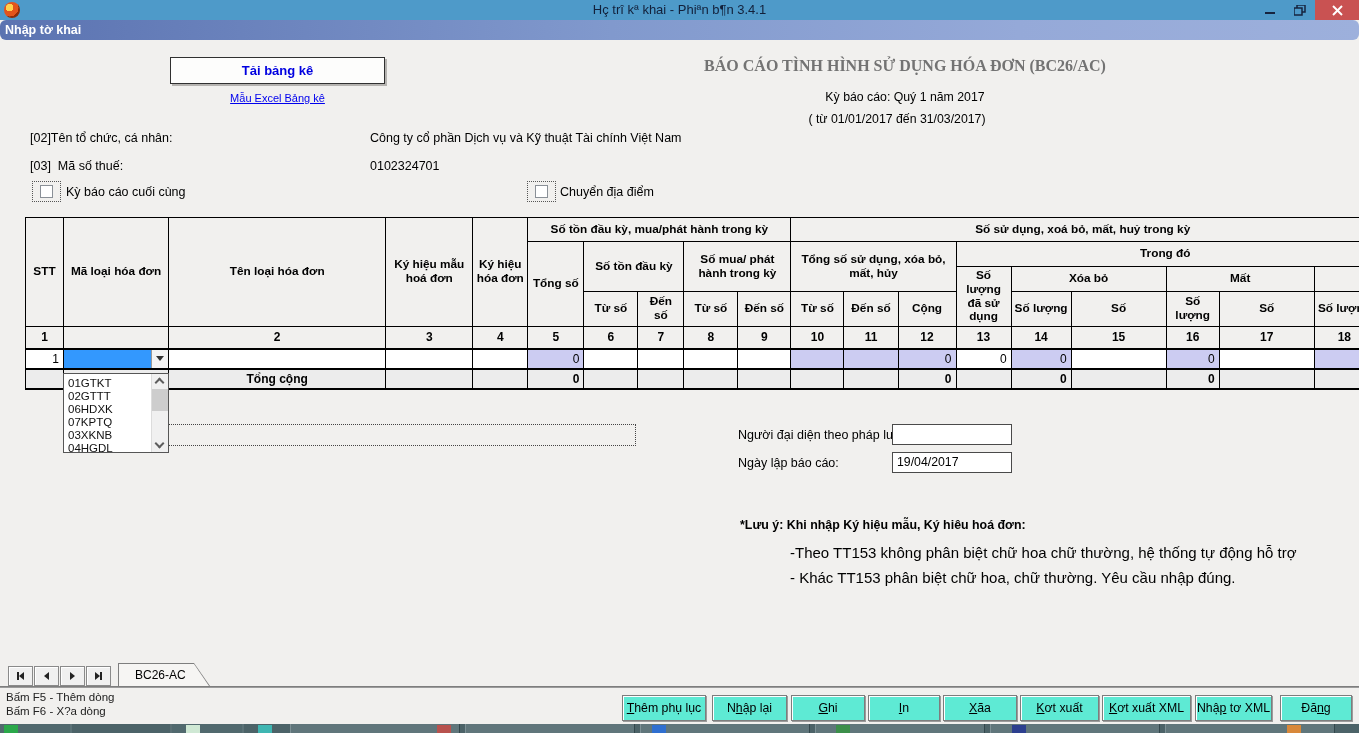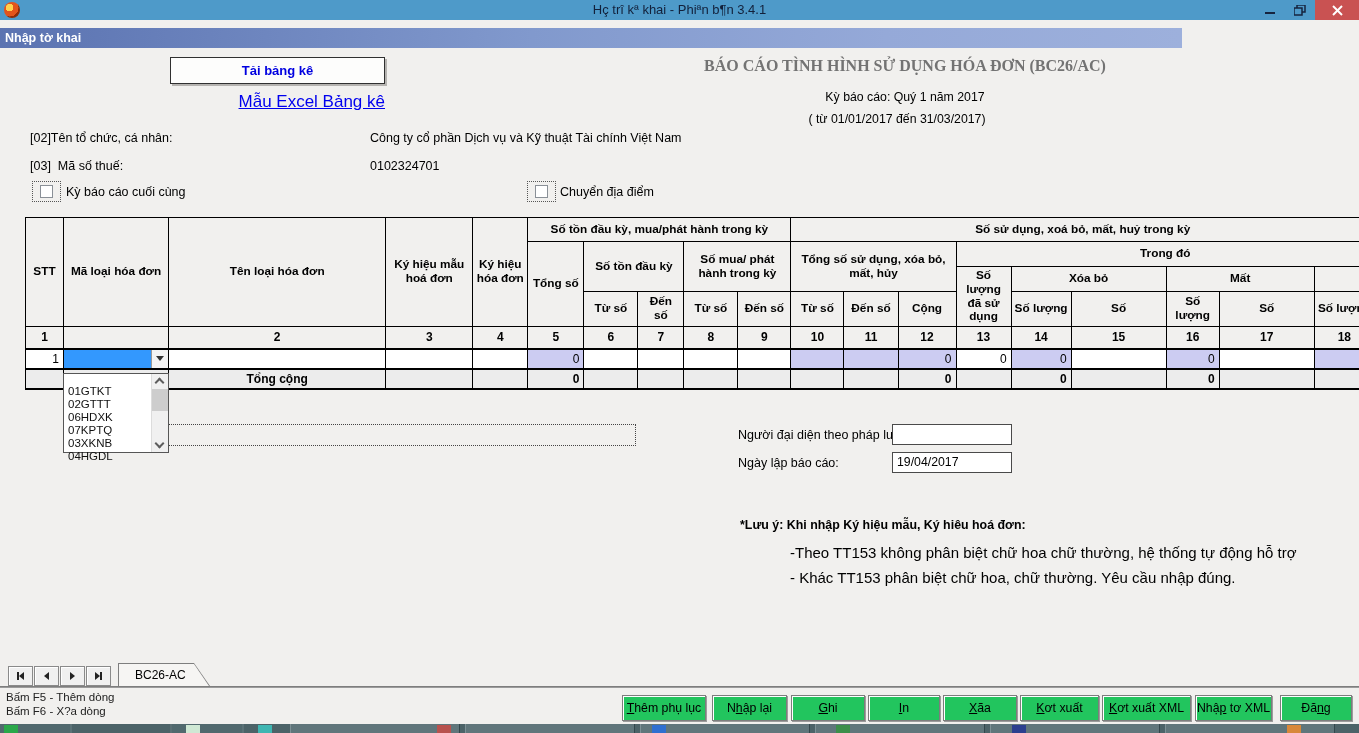--- a/index.html
+++ b/index.html
@@ -10,31 +10,31 @@
   .titlebar { position:absolute; left:0; top:0; width:1359px; height:20px; background:#4e9ac9; }
   .app-icon { position:absolute; left:4px; top:2px; width:16px; height:16px; border-radius:50%;
               background:radial-gradient(circle at 35% 35%, #ffd24d 0 25%, #e2541b 26% 60%, #8d2c08 61% 100%); }
   .title-text { position:absolute; left:0; top:0; width:100%; text-align:center; line-height:20px;
                 font-size:13px; color:#12203a; }
   .winbtns { position:absolute; right:0; top:0; height:20px; display:flex; }
   .winbtn { width:30px; height:20px; display:flex; align-items:center; justify-content:center; }
   .winbtn.close { width:44px; background:#c95252; }
 
   
-  .menubar { position:absolute; left:0; top:28px; width:1182px; height:20px;
-             background:linear-gradient(to right,#5b73b1,#8199cd 45%,#95a9d8 75%,#9db0dc); }
+  .menubar { position:absolute; left:0; top:20px; width:1359px; height:20px;
+             background:linear-gradient(to right,#5b73b1,#8199cd 45%,#95a9d8 75%,#9db0dc);border-radius:6px; }
   .menubar span { display:inline-block; margin-left:5px; line-height:20px; font-size:12.5px;
                   font-weight:bold; color:#fff; }
 
   
   .btn-load { position:absolute; left:170px; top:57px; width:215px; height:27px; background:#fdfdfc;
               border:1px solid #303030; box-shadow:2px 2px 0 #b5b3b0; color:#0000e0; font-weight:bold;
               font-size:13px; text-align:center; line-height:25px; cursor:default; }
-  .link-excel { position:absolute; left:170px; top:92px; width:215px; text-align:right;
-                font-size:17px; color:#0000ee; text-decoration:underline; }
+  .link-excel { position:absolute; left:170px; top:92px; width:215px; text-align:center;
+                font-size:11px; color:#0000ee; text-decoration:underline; }
   .rpt-title { position:absolute; left:560px; top:57px; width:690px; text-align:center;
                font-family:"Liberation Serif", serif; font-weight:bold; font-size:16px; color:#737373; }
   .rpt-period { position:absolute; left:560px; top:90px; width:690px; text-align:center; font-size:12.3px; }
   .rpt-range  { position:absolute; left:552px; top:112px; width:690px; text-align:center; font-size:12.3px; }
 
   .lbl { position:absolute; font-size:12.5px; color:#000; white-space:pre; }
   .chkwrap { position:absolute; width:29px; height:21px; border:1px dotted #555;
              display:flex; align-items:center; justify-content:center; }
   .chk { width:13px; height:13px; background:#fff; border:1px solid #8a9097; }
 
@@ -55,21 +55,21 @@
   .combo { display:flex; height:18px; margin:0; }
   .combo-field { flex:1; background:#3398fe; }
   .combo-btn { width:17px; background:#f4f4f4; border-left:1px solid #999; display:flex;
                align-items:center; justify-content:center; }
   .combo-btn i { width:0; height:0; border-left:4px solid transparent; border-right:4px solid transparent;
                  border-top:5px solid #333; }
 
   
   .droplist { position:absolute; left:63px; top:373px; width:106px; height:80px; background:#fff;
               border:1px solid #565656; display:flex; z-index:9; }
-  .droplist .items { flex:1; padding-top:11px; }
+  .droplist .items { flex:1; padding-top:3px; }
   .droplist .item { font-size:11.5px; line-height:12.9px; padding-left:4px; color:#111; }
   .dscroll { width:17px; background:#f0f0f0; border-left:1px solid #dcdcdc; position:relative; }
   .chev { position:absolute; left:4px; width:7px; height:7px; border-left:2px solid #5d5d5d;
           border-top:2px solid #5d5d5d; }
   .chev.up { top:5px; transform:rotate(45deg); }
   .chev.down { bottom:5px; transform:rotate(225deg); }
   .dthumb { position:absolute; left:0; top:15px; width:16px; height:22px; background:#cdcdcd; }
 
   
   .dotted-field { position:absolute; left:168px; top:424px; width:468px; height:22px;
@@ -92,21 +92,21 @@
               padding-left:16px; }
   .tri { width:0; height:0; }
   .tri.left  { border-top:4px solid transparent; border-bottom:4px solid transparent; border-right:5px solid #222; }
   .tri.right { border-top:4px solid transparent; border-bottom:4px solid transparent; border-left:5px solid #222; }
   .bar { width:2px; height:8px; background:#222; }
 
   
   .statusbar { position:absolute; left:0; top:687px; width:1359px; height:37px; background:#f1f0ee;
                border-top:1px solid #9b9b9b; }
   .status-line { position:absolute; left:6px; font-size:11.5px; color:#222; }
-  .btn9 { position:absolute; top:695px; height:26px; background:#22c55e; border:1px solid #7d7d7d;
+  .btn9 { position:absolute; top:695px; height:26px; background:#5eead4; border:1px solid #7d7d7d;
           box-shadow:inset 1px 1px 0 #fff, 1px 1px 0 #9c9c9c; font-size:12.3px; text-align:center;
           line-height:24px; color:#000; }
   .btn9 .u { text-decoration:underline; }
 
   
   .taskbar { position:absolute; left:0; top:724px; width:1359px; height:9px;
              background:repeating-linear-gradient(90deg,#51696e 0 70px,#5b7277 70px 72px,#4c6368 72px 170px,#5a6f74 170px 172px); }
   .tb-chip { position:absolute; top:1px; width:14px; height:8px; }
   .tb-seg { position:absolute; top:0; height:9px; border-left:1px solid #7e9196; border-right:1px solid #33474c;
             background:#60767b; }

